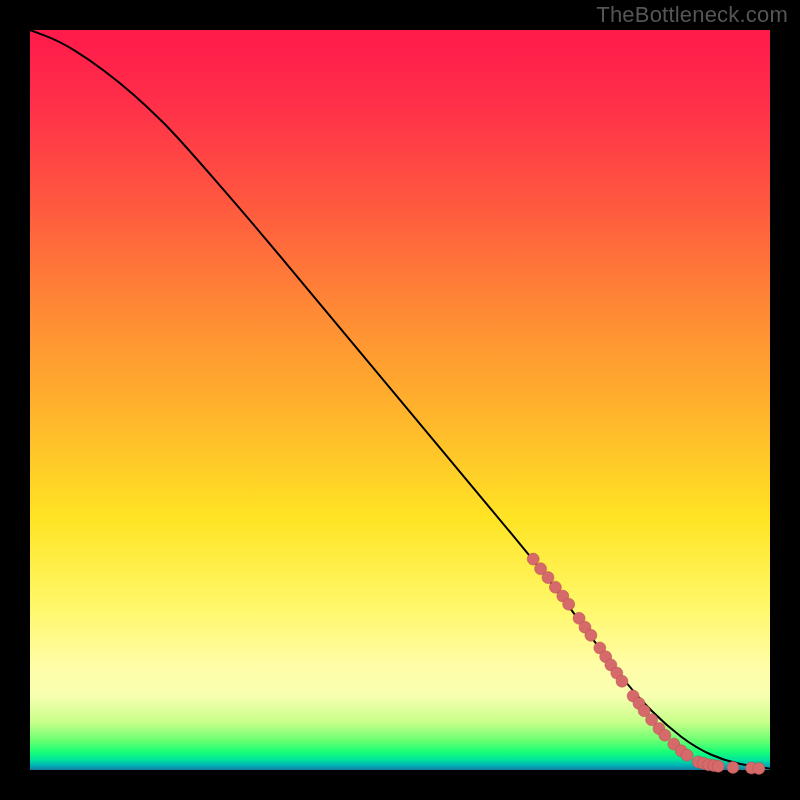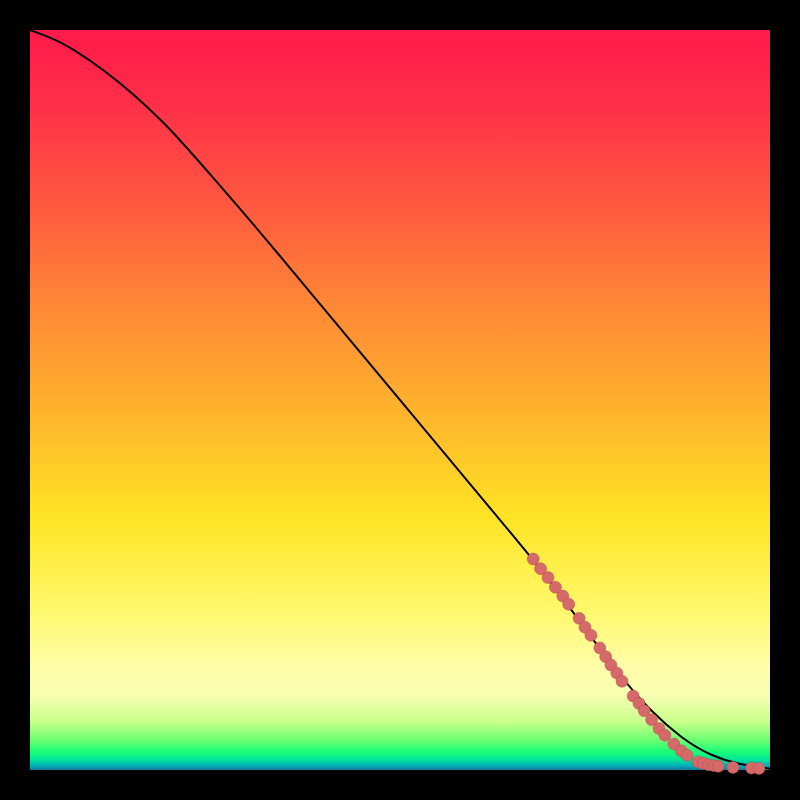--- a/index.html
+++ b/index.html
@@ -59,20 +59,21 @@
     top: 0;
     width: 740px;
     height: 740px;
     overflow: visible;
   }
 </style>
 </head>
 <body>
 
 <div class="stage">
+  <div class="watermark">TheBottleneck.com</div>
 
   <div class="plot">
     <svg class="overlay" viewBox="0 0 740 740">
       <path id="curve-path" fill="none" stroke="#000000" stroke-width="2" stroke-linecap="round" stroke-linejoin="round" d="M 0.0 0.0 Q 0.0 0.0 14.8 5.6 Q 29.6 11.1 44.4 20.4 Q 59.2 29.6 74.0 40.7 Q 88.8 51.8 103.6 64.7 Q 118.4 77.7 133.2 92.5 Q 148.0 107.3 185.0 149.9 Q 222.0 192.4 259.0 236.8 Q 296.0 281.2 333.0 325.6 Q 370.0 370.0 407.0 414.4 Q 444.0 458.8 481.0 503.2 Q 518.0 547.6 547.6 588.3 Q 577.2 629.0 592.0 647.5 Q 606.8 666.0 621.6 680.8 Q 636.4 695.6 651.2 706.7 Q 666.0 717.8 680.8 724.5 Q 695.6 731.1 710.4 734.1 Q 725.2 737.0 732.6 737.8 T 740.0 738.5"></path>
       <g id="markers-group">
           <circle cx="503.2" cy="529.1" r="6" fill="#d66a6a" stroke="#b44f4f" stroke-width="0.5"></circle>
           <circle cx="510.6" cy="538.7" r="6" fill="#d66a6a" stroke="#b44f4f" stroke-width="0.5"></circle>
           <circle cx="518.0" cy="547.6" r="6" fill="#d66a6a" stroke="#b44f4f" stroke-width="0.5"></circle>
           <circle cx="525.4" cy="557.2" r="6" fill="#d66a6a" stroke="#b44f4f" stroke-width="0.5"></circle>
           <circle cx="532.8" cy="566.1" r="6" fill="#d66a6a" stroke="#b44f4f" stroke-width="0.5"></circle>

